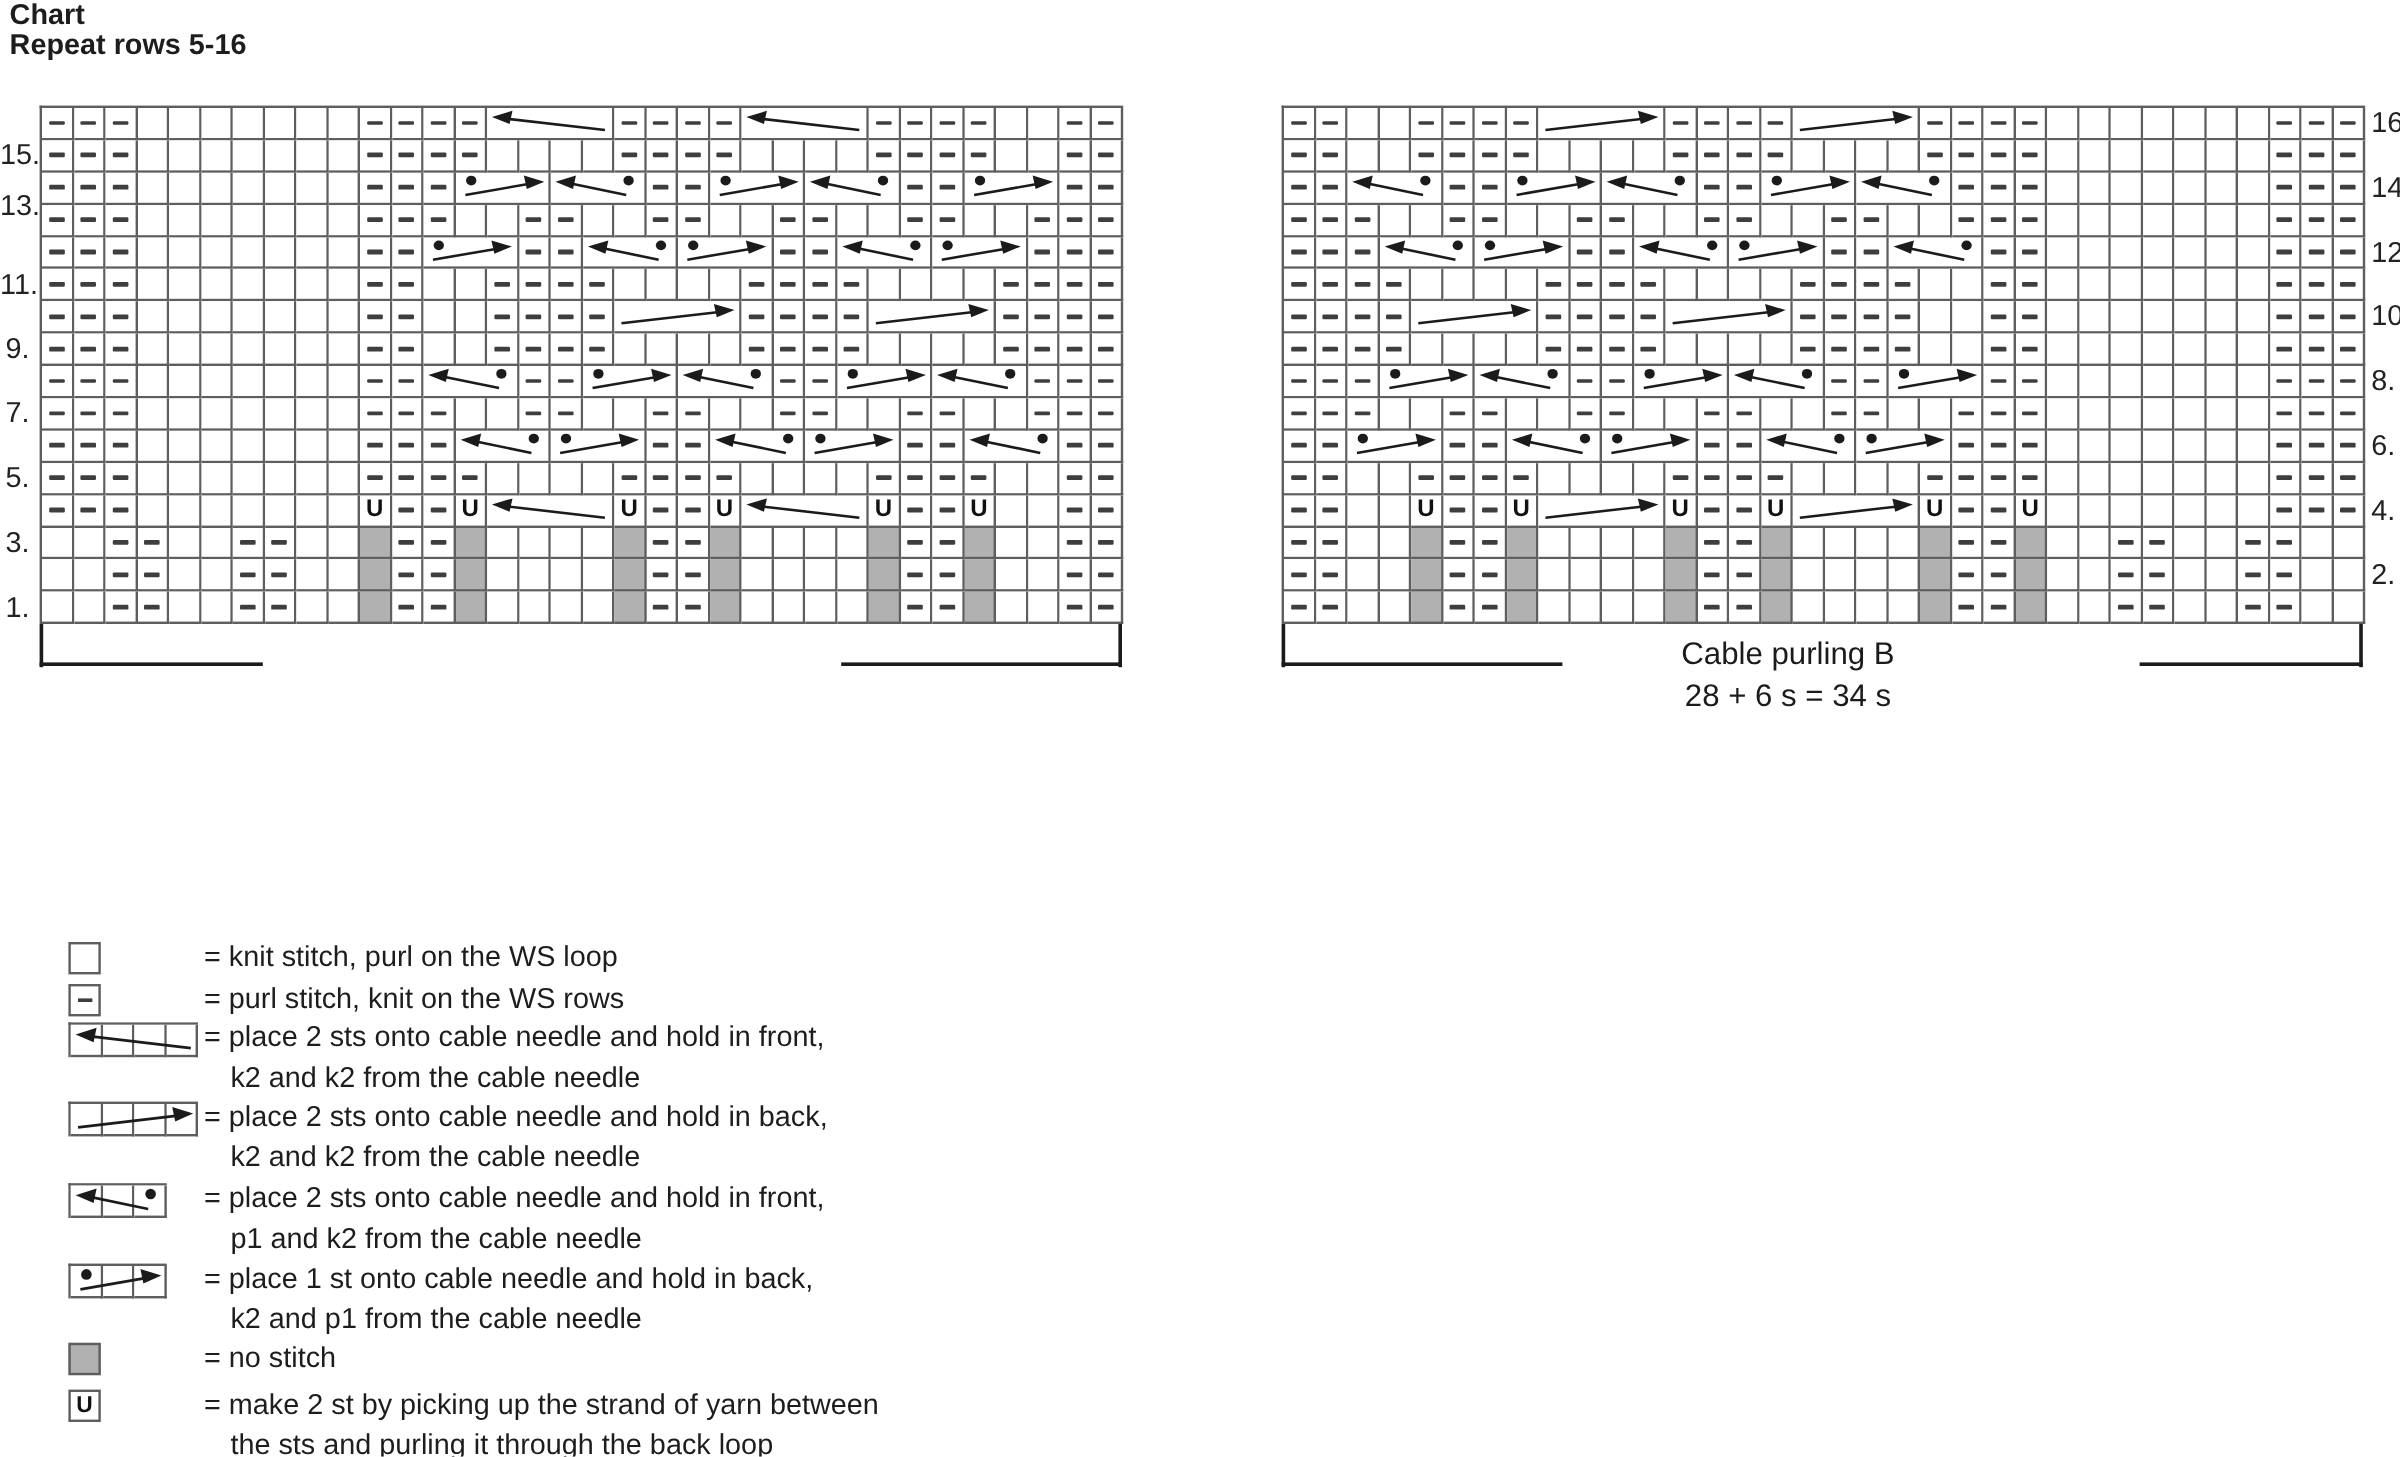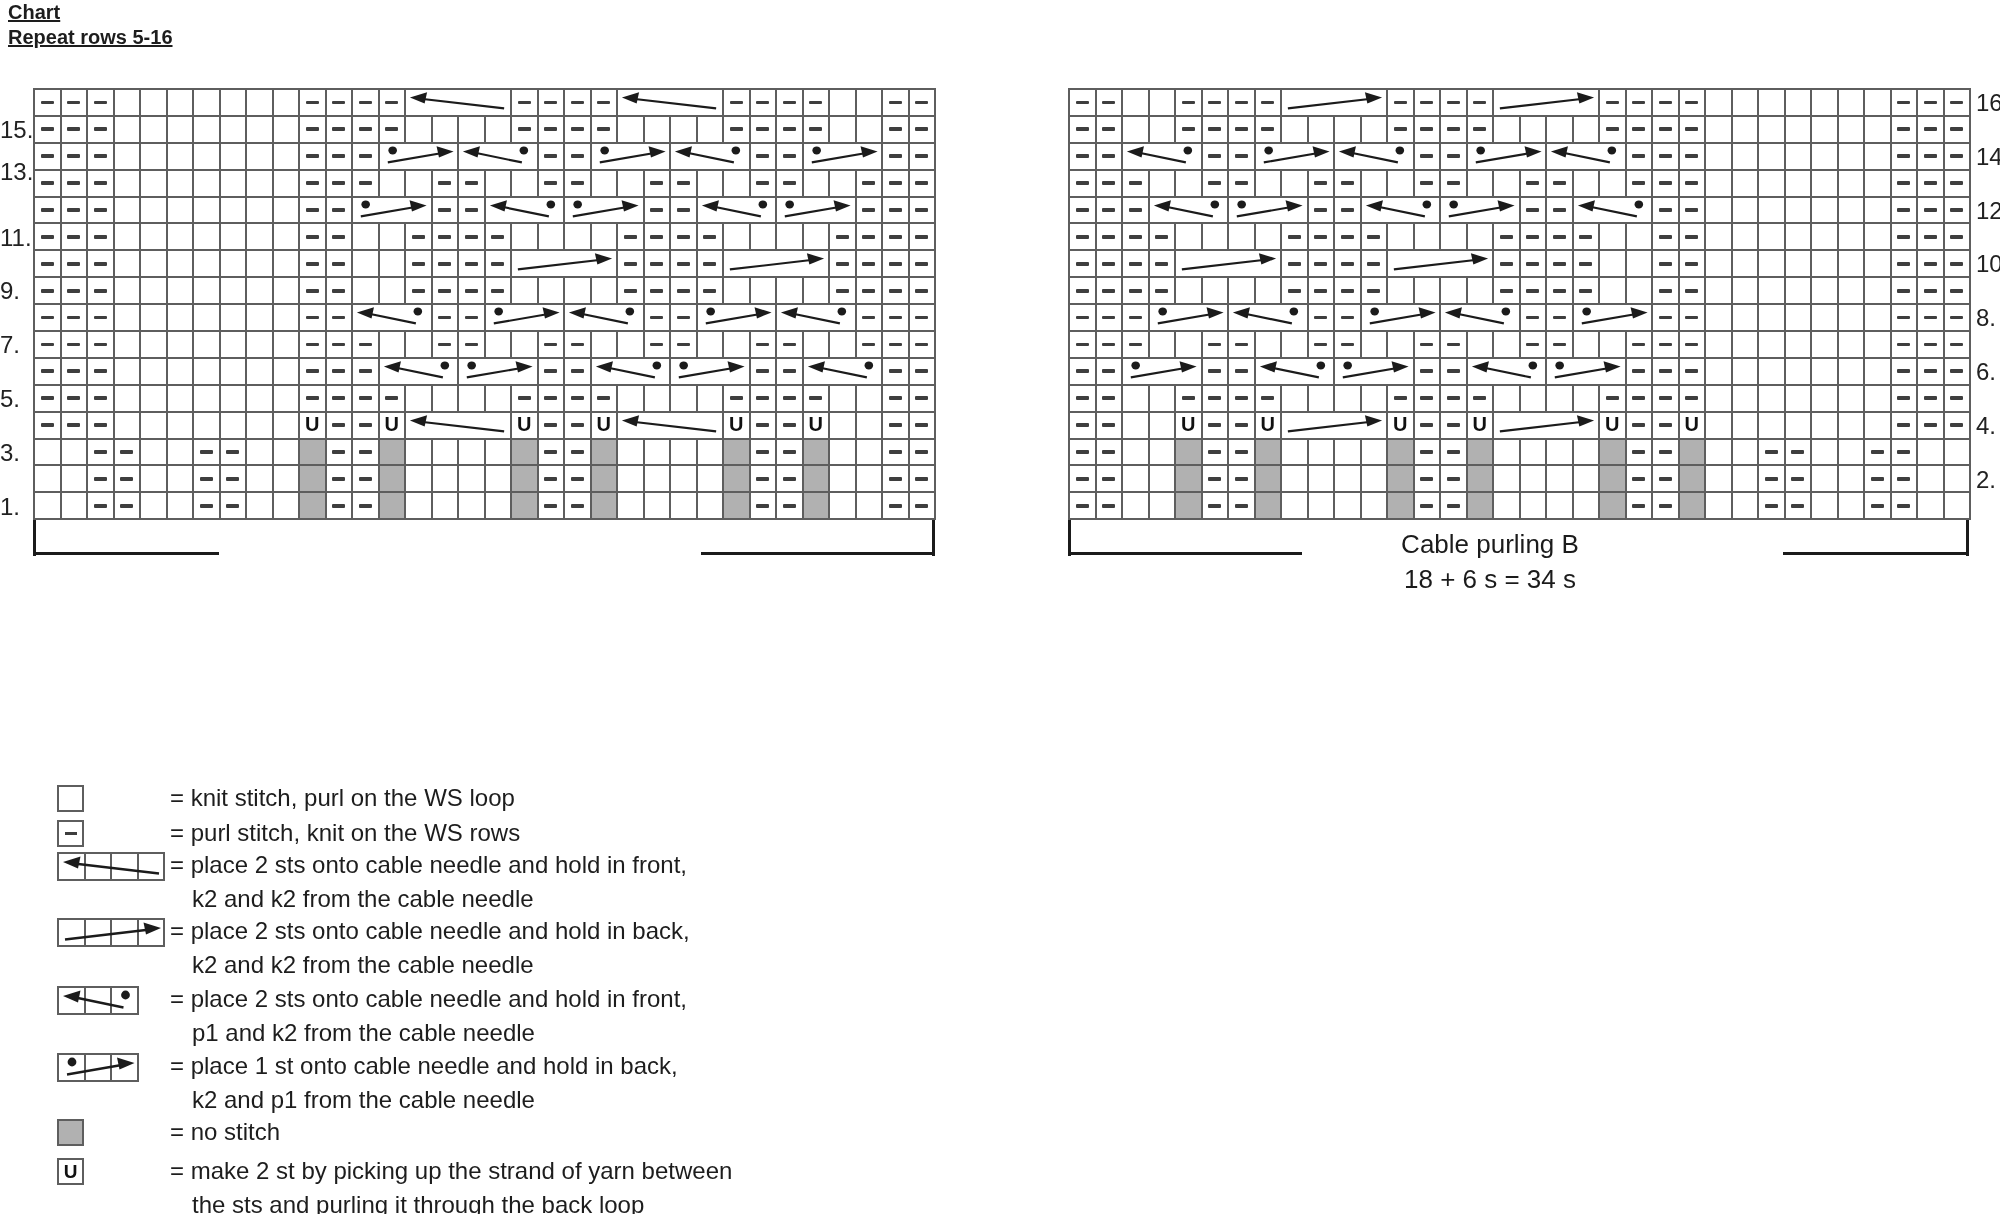--- a/index.html
+++ b/index.html
@@ -1,34 +1,34 @@
 <!DOCTYPE html>
 <html style="--grid: #5e5e5e; --gray: #b1b1b1; --sym: #1b1b1b; --txt: #1d1d1d;"><head>
 <meta charset="utf-8">
 <style>
   :root{
     --grid:#5e5e5e; --sym:#1b1b1b; --txt:#1d1d1d; --gray:#b1b1b1;
   }
   html,body{margin:0;padding:0;background:#fff;}
   .page{position:relative;width:2000px;height:1214px;background:#fff;overflow:hidden;
         font-family:"Liberation Sans", sans-serif;color:var(--txt);}
-  .title{position:absolute;left:8px;top:0px;font-size:20px;font-weight:bold;line-height:25px;text-decoration:underline;}
+  .title{position:absolute;left:8px;top:0px;font-size:24px;font-weight:bold;line-height:25px;}
   
   .chart{position:absolute;top:88px;border-top:2px solid var(--grid);border-left:2px solid var(--grid);}
   .crow{display:flex;height:26.9px;}
   .c{box-sizing:border-box;width:26.5px;height:26.9px;border-right:2px solid var(--grid);
      border-bottom:2px solid var(--grid);position:relative;display:flex;align-items:center;justify-content:center;background:#fff;flex:none;}
   .cp::after{content:"";width:13px;height:3.8px;background:#3e3e3e;border-radius:1px;display:block;}
   .cg{background:var(--gray);}
   .cU{font-weight:bold;font-size:20px;color:#111;padding-bottom:2px;}
   .ccable{background:#fff;}
   .ccable svg{position:absolute;left:0;top:0;width:100%;height:100%;overflow:visible;}
   
   .rnum{position:absolute;font-size:24px;line-height:26.9px;height:26.9px;color:#222;}
-  .rnumL{width:29px;left:0;text-align:left;}
+  .rnumL{width:29px;left:0;text-align:center;}
   .rnumR{left:1976px;width:40px;text-align:left;}
   
   .bk{position:absolute;background:#1b1b1b;}
   
   .caption{position:absolute;width:440px;text-align:center;font-size:26px;line-height:28px;color:#1b1b1b;}
   .lgsq{box-sizing:border-box;width:27px;height:27px;border:2px solid var(--grid);background:#fff;
         display:flex;align-items:center;justify-content:center;position:absolute;left:57px;}
   .lgsq.gray{background:var(--gray);}
   .lgsq.pd::after{content:"";width:12px;height:3.5px;background:#3e3e3e;display:block;}
   .lgsq.uu{font-weight:bold;font-size:19px;color:#111;}
@@ -1415,21 +1415,21 @@
 
   <div class="bk" style="left:1068px;top:520px;width:3px;height:36px;"></div>
   <div class="bk" style="left:1068px;top:552px;width:234px;height:3px;"></div>
   <div class="bk" style="left:1783px;top:552px;width:186px;height:3px;"></div>
   <div class="bk" style="left:1966px;top:520px;width:3px;height:36px;"></div>
 
   <div class="caption" style="left:240px;top:530px;">
   </div>
   <div class="caption" style="left:1270px;top:530px;">
     <div>Cable purling B</div>
-    <div style="margin-top:7px;">18 + 6 s = 34 s</div>
+    <div style="margin-top:7px;">28 + 6 s = 34 s</div>
   </div>
 
   <div id="legend">
       <div class="lgsq" style="top: 785px;"></div>
       <div class="lgtext" style="left: 170px; top: 784px;">= knit stitch, purl on the WS loop</div>
       <div class="lgsq pd" style="top: 820px;"></div>
       <div class="lgtext" style="left: 170px; top: 819px;">= purl stitch, knit on the WS rows</div>
       <div class="lgstrip" style="position: absolute; top: 852px;">
         <div class="c"></div>
         <div class="c"></div>

